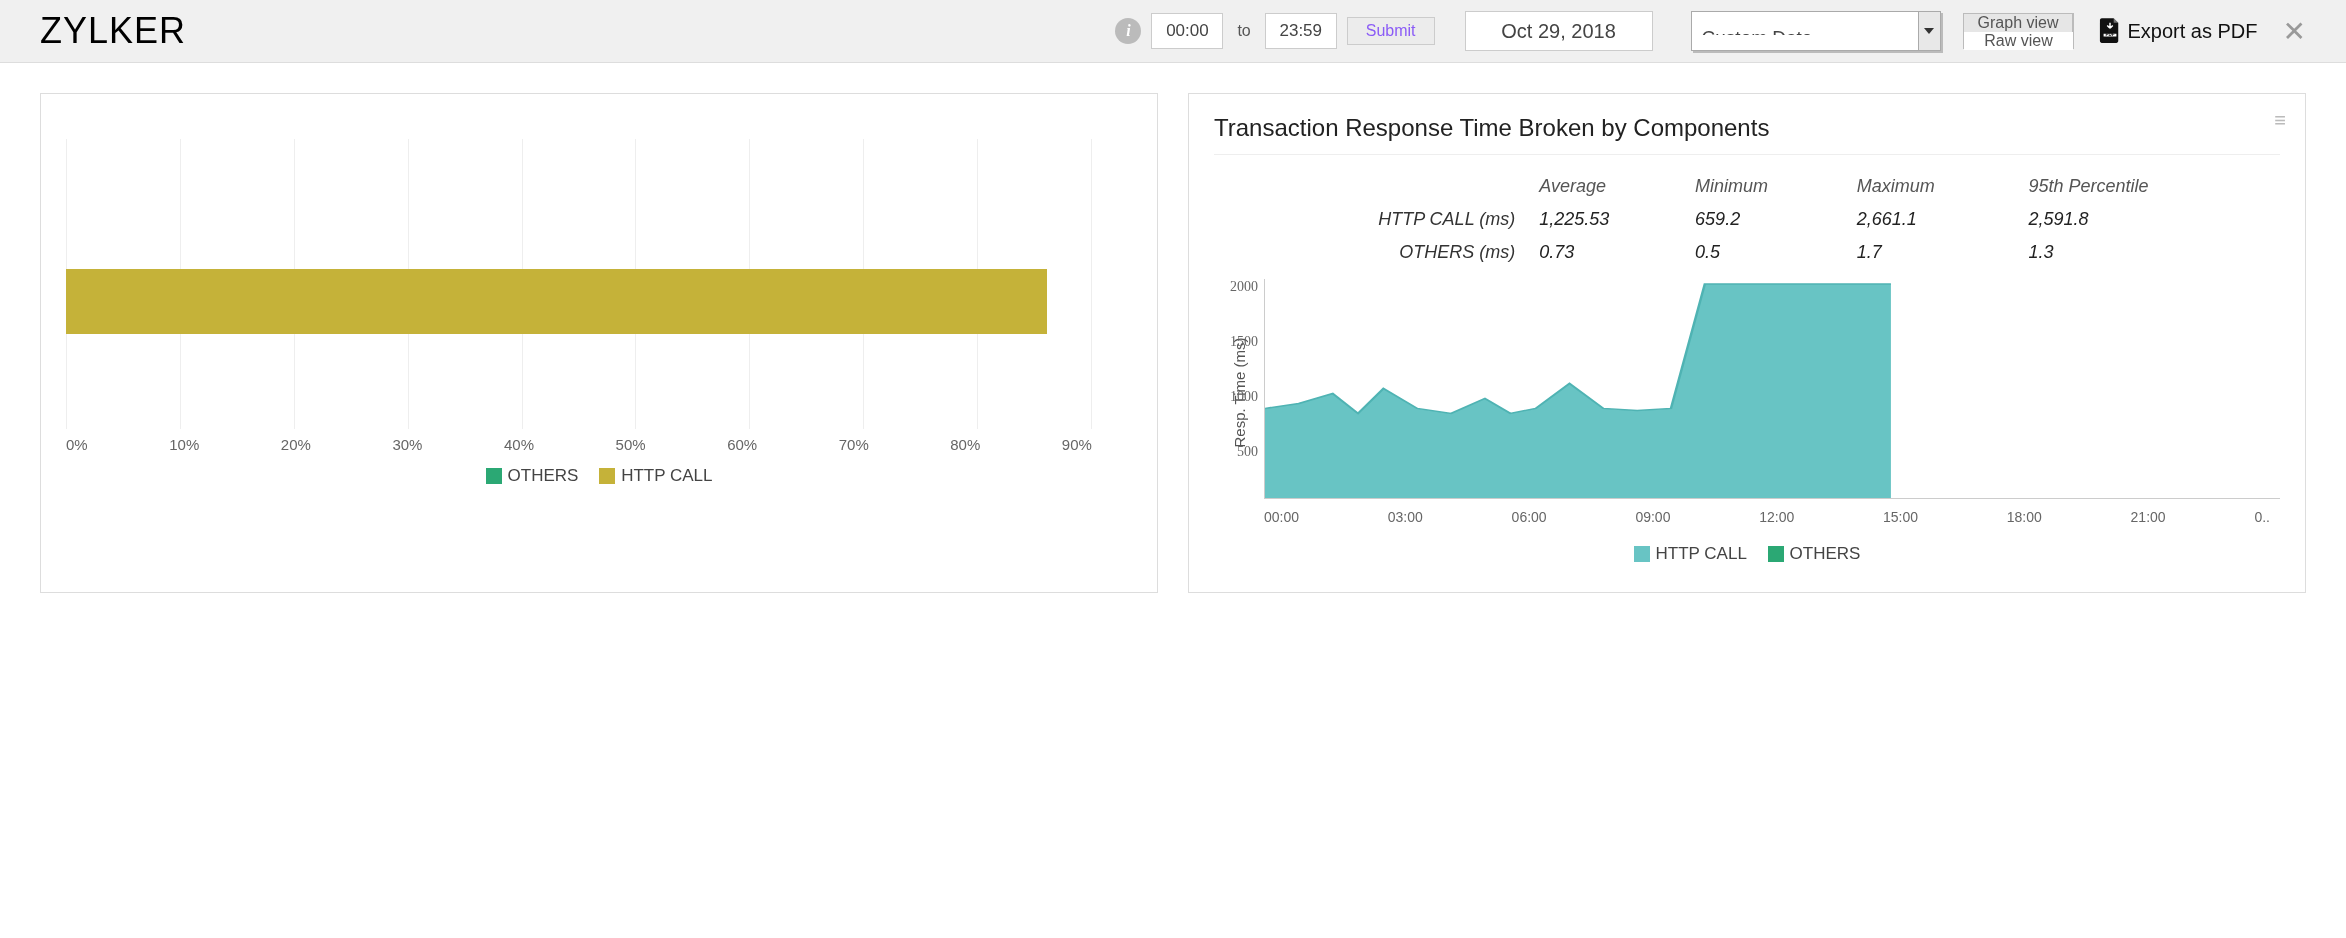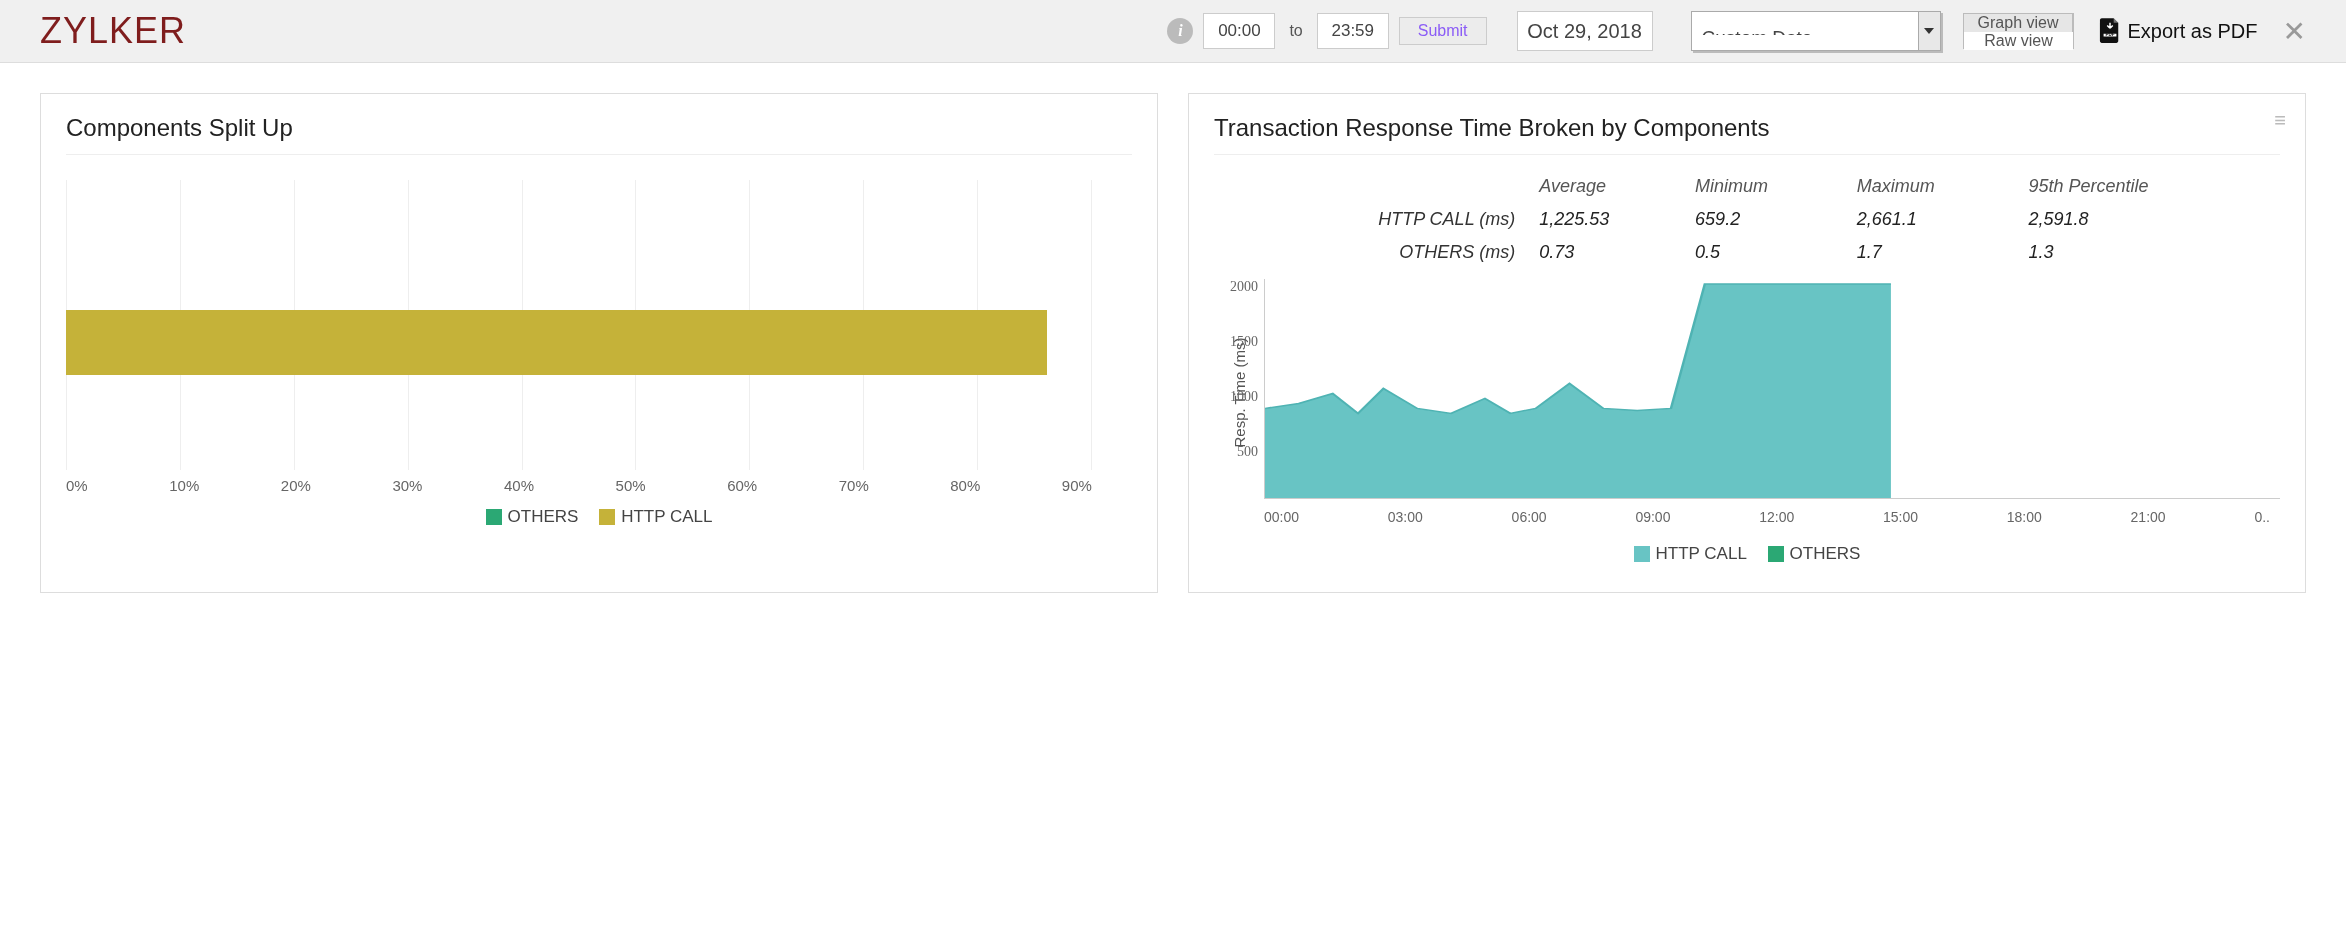--- a/index.html
+++ b/index.html
@@ -1,23 +1,23 @@
 <!DOCTYPE html>
 <html><head>
 <meta charset="utf-8">
 <style>
   * { box-sizing: border-box; margin:0; padding:0; }
   body { font-family: -apple-system, BlinkMacSystemFont, "Segoe UI", Arial, sans-serif; background:#fff; color:#222; }
   .topbar { background:#f0f0f0; border-bottom:1px solid #ddd; padding:10px 40px; display:flex; align-items:center; gap:10px; }
-  .brand { font-size:36px; font-weight:400; letter-spacing:1px; color:#7f1d1d; margin-right:auto; font-family: "Helvetica Neue", Arial, sans-serif; }
+  .brand { font-size:36px; font-weight:400; letter-spacing:1px; color:#000000; margin-right:auto; font-family: "Helvetica Neue", Arial, sans-serif; }
   .info-icon { width:26px; height:26px; border-radius:50%; background:#bbb; color:#fff; font-weight:bold; display:flex; align-items:center; justify-content:center; font-family:Georgia,serif; font-style:italic; font-size:16px; }
   .time-input { width:72px; height:36px; border:1px solid #ccc; background:#fff; text-align:center; font-size:17px; color:#444; }
   .to-label { font-size:16px; color:#555; margin:0 4px;}
   .submit-btn { height:28px; padding:0 18px; border:1px solid #ccc; background:#ececec; color:#8b5cf6; font-size:16px; }
-  .date-input { width:136px; height:40px; border:1px solid #ccc; background:#fff; text-align:center; font-size:20px; color:#444; margin-left:20px; }
+  .date-input { width:188px; height:40px; border:1px solid #ccc; background:#fff; text-align:center; font-size:20px; color:#444; margin-left:20px; }
   .select-wrap { position:relative; display:inline-block; }
   .custom-select { width:250px; height:40px; border:1px solid #aaa; background:#fff; font-size:19px; padding:15px 10px; color:#444; appearance:none; box-shadow: 2px 2px 0 #bbb; margin-left: 28px; }
   .select-arrow { position:absolute; right:1px; top:1px; width:22px; height:38px; background:#e8e8e8; border-left:1px solid #aaa; display:flex; align-items:center; justify-content:center; pointer-events:none;}
   .select-arrow::after{ content:""; border-left:5px solid transparent; border-right:5px solid transparent; border-top:6px solid #333; }
   .view-toggle { display:flex; border:1px solid #bbb; height:36px; margin-left:12px;flex-direction:column;}
   .view-toggle button { border:none; background:#fff; padding:0 14px; font-size:16px; color:#555;}
   .view-toggle button.active { background:#e6e6e6; border-right:1px solid #bbb;}
   .export { display:flex; align-items:center; gap:6px; font-size:20px; color:#111; margin-left:15px;}
   .pdf-icon { width:22px; height:26px; }
   .close-icon { color:#999; font-size:28px; margin-left:15px; cursor:pointer; font-weight:300;}
@@ -77,21 +77,20 @@
         <path fill="#fff" d="M12 5v6m0 0l-3-3m3 3l3-3" stroke="#fff" stroke-width="1.6"></path>
       </svg>
     <span>Export as PDF</span>
   </div>
   <span class="close-icon">✕</span>
 </div>
 
 <div class="dash">
 
   <div class="card">
-    <div class="card-title">Components Split Up</div>
     <div class="bar-chart">
       <div class="gridlines">
         <div></div>
           <div></div>
           <div></div>
           <div></div>
           <div></div>
           <div></div>
           <div></div>
           <div></div>

